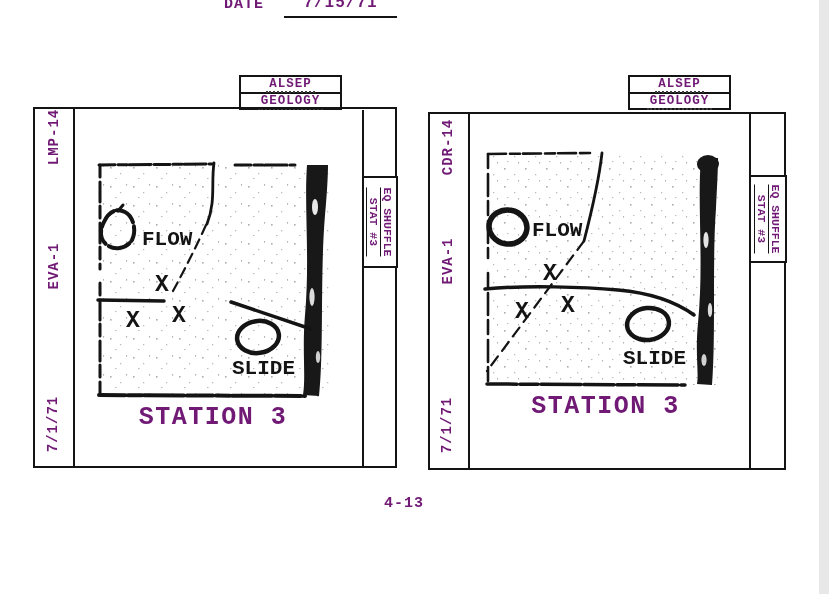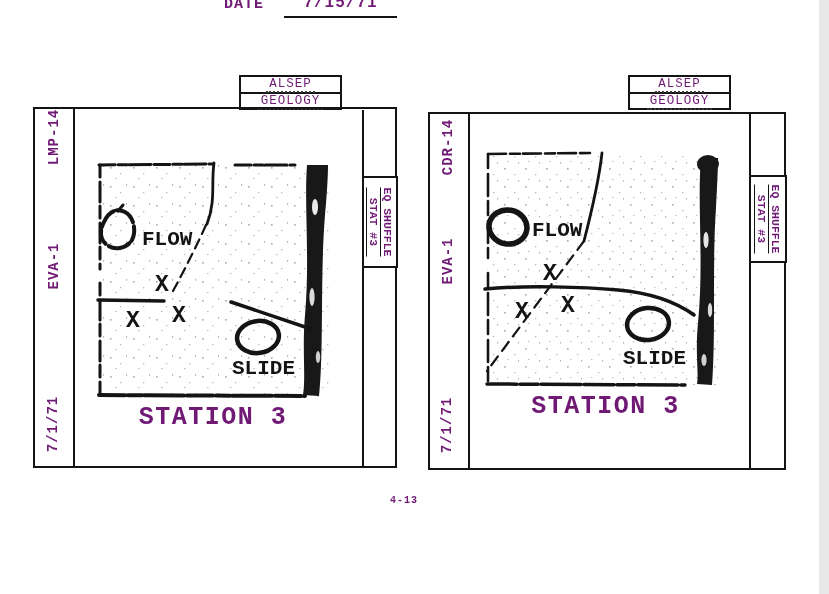--- a/index.html
+++ b/index.html
@@ -8,37 +8,37 @@
   .abs{position:absolute;}
   
   .date-label{font-size:15px;font-weight:700;letter-spacing:1px;}
   .date-value-box{text-align:center;border-bottom:2.5px solid #141414;font-size:16px;font-weight:700;
                   letter-spacing:1px;line-height:25px;height:25px;}
   
   .panel-rect{border:2.5px solid #141414;box-sizing:border-box;background:transparent;}
   .vline{width:2px;background:#141414;}
   
   .top-tab{border:2.5px solid #141414;box-sizing:border-box;background:#fff;text-align:center;}
-  .top-tab .row{height:15px;line-height:15px;font-size:12.5px;font-weight:400;letter-spacing:1px;}
+  .top-tab .row{height:15px;line-height:15px;font-size:12.5px;font-weight:700;letter-spacing:1px;}
   .top-tab .row:first-child{border-bottom:2px solid #141414;}
   .top-tab .row span{border-bottom:2px dotted #3a3a3a;padding:0 3px;}
   
   .side-label{white-space:nowrap;font-size:14px;font-weight:700;letter-spacing:1px;
               transform:translate(-50%,-50%) rotate(-90deg);}
   
   .side-tab{border:2px solid #141414;box-sizing:border-box;background:#fff;}
   .side-tab-inner{position:absolute;left:50%;top:50%;transform:translate(-50%,-50%) rotate(90deg);
                   white-space:nowrap;text-align:center;}
   .side-tab-inner .l1{font-size:11.5px;font-weight:700;letter-spacing:0px;border-bottom:1.5px solid #141414;
                       display:block;line-height:13px;}
   .side-tab-inner .l2{font-size:11.5px;font-weight:700;display:block;line-height:13px;
                       border-bottom:1.5px solid #141414;}
   
   .caption{font-size:25px;font-weight:700;letter-spacing:1.5px;text-align:center;}
-  .footer-num{font-size:10px;font-weight:700;letter-spacing:1px;text-align:center;}
+  .footer-num{font-size:15px;font-weight:700;letter-spacing:1px;text-align:center;}
   
   text.maplabel{font-family:"Liberation Mono","DejaVu Sans Mono",monospace;font-size:21px;font-weight:700;fill:#141414;}
   text.xmark{font-family:"Liberation Mono","DejaVu Sans Mono",monospace;font-size:23px;font-weight:700;fill:#141414;text-anchor:middle;}
   .ink{stroke:#141414;fill:none;stroke-linecap:round;}
 </style>
 </head>
 <body>
 
 <div id="page">
 

